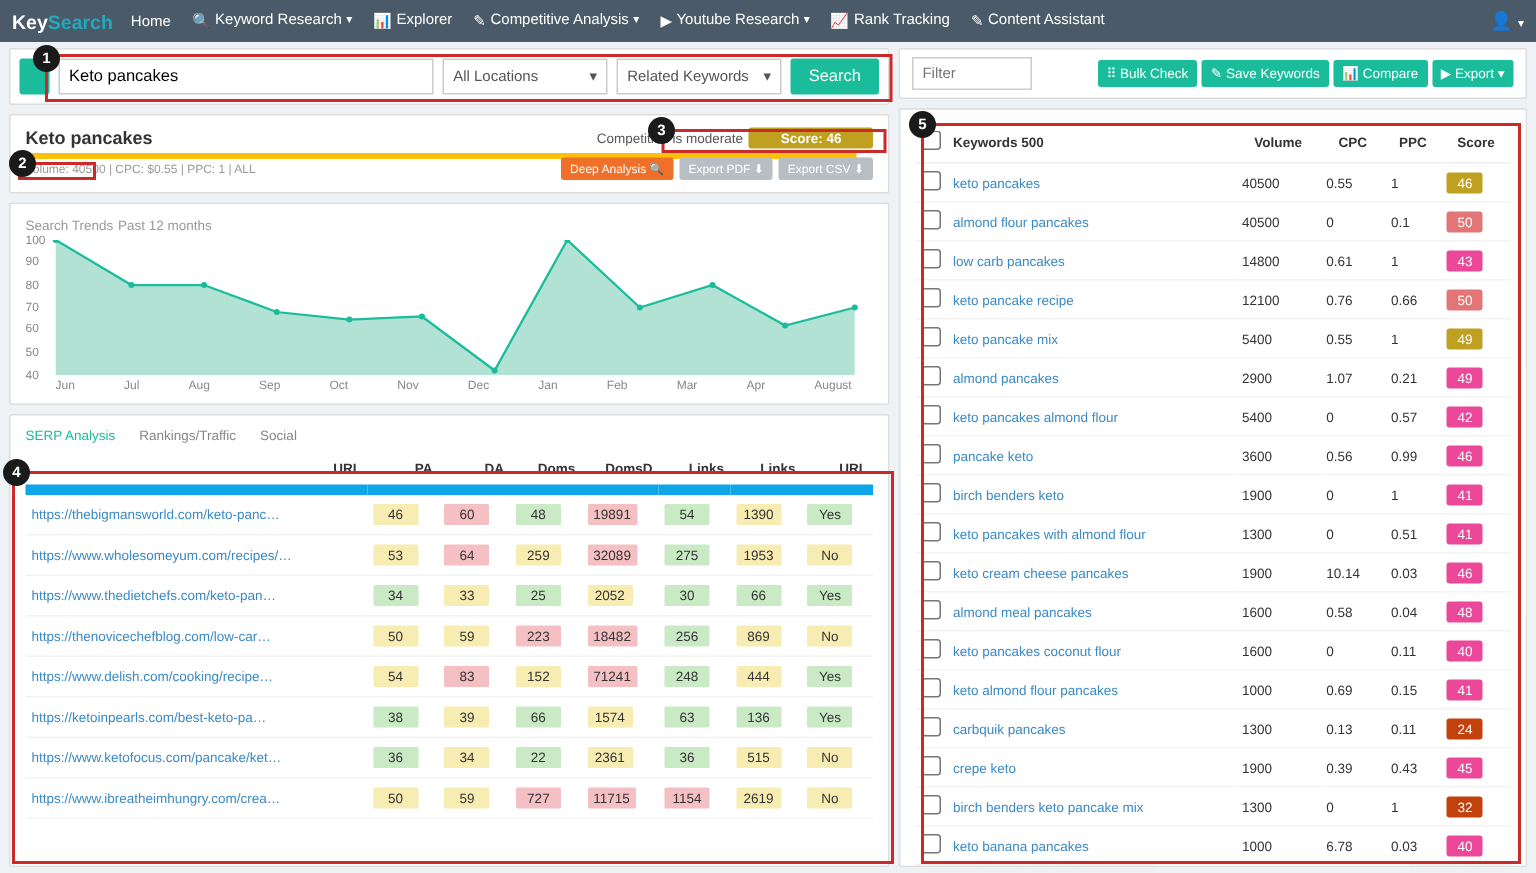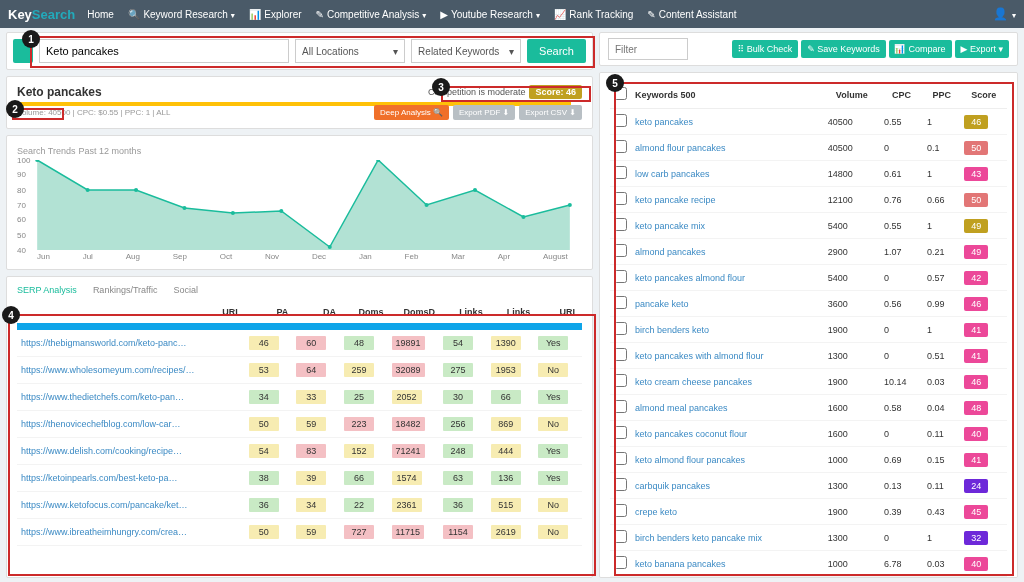--- a/index.html
+++ b/index.html
@@ -2,21 +2,21 @@
 <html><head>
 <meta charset="utf-8">
 <style>
 * { margin:0; padding:0; box-sizing:border-box; font-family:Arial,Helvetica,sans-serif; }
 body { background:#eef2f5; font-size:11px; color:#333; width:1024px; height:582px; overflow:hidden; position:relative; }
 
 
 .nav { background:#4a5a68; height:28px; display:flex; align-items:center; padding:0 8px; color:#fff; font-size:10px; }
 .nav .logo { font-weight:bold; font-size:13px; margin-right:12px; }
 .nav .logo .s { color:#2ab; }
-.nav .item { margin-right:14px; cursor:pointer; display:flex; align-items:flex-end; gap:3px; }
+.nav .item { margin-right:14px; cursor:pointer; display:flex; align-items:flex-start; gap:3px; }
 .nav .caret { font-size:8px; }
 .nav .spacer { flex:1; }
 .nav .user { font-size:12px; }
 
 .wrap { display:flex; gap:6px; padding:4px 6px; height:calc(100% - 28px); }
 .left { flex:0 0 58%; display:flex; flex-direction:column; gap:6px; overflow:hidden; }
 .right { flex:1; display:flex; flex-direction:column; gap:6px; overflow:hidden; }
 
 .panel { background:#fff; border:1px solid #ddd; border-radius:2px; padding:8px 10px; }
 
@@ -24,21 +24,21 @@
 .searchrow { display:flex; gap:6px; align-items:center; }
 .searchrow .green-sq { width:20px; height:24px; background:#1abc9c; border-radius:2px; }
 .searchrow input { flex:1; height:24px; border:1px solid #ccc; padding:0 6px; font-size:11px; }
 .searchrow .sel { width:110px; height:24px; border:1px solid #ccc; padding:0 6px; font-size:10px; display:flex; align-items:center; justify-content:space-between; color:#555; }
 .searchrow .go { background:#1abc9c; color:#fff; border:none; height:24px; padding:0 12px; font-size:11px; border-radius:2px; cursor:pointer; }
 
 
 .metarow { display:flex; justify-content:space-between; align-items:center; }
 .metarow h3 { font-size:12px; font-weight:bold; color:#333; }
 .comp { font-size:9px; color:#555; display:flex; align-items:center; gap:4px; justify-content:flex-end;}
-.comp .badge { background:#c0a020; color:#fff; padding:2px 6px; border-radius:2px; font-weight:bold; }
+.comp .badge { background:#c0a020; color:#fff; padding:2px 21px; border-radius:2px; font-weight:bold; }
 .bar { height:4px; background:#ffc107; margin:3px 0 2px; width:98%; }
 .metainfo { font-size:8px; color:#999; }
 .btns { display:flex; justify-content:flex-end; gap:4px; margin-top:-12px;}
 .btns button { font-size:8px; border:none; padding:3px 6px; border-radius:2px; cursor:pointer; }
 .btns .deep { background:#f0702a; color:#fff; }
 .btns .exp { background:#b8bfc4; color:#fff; }
 
 
 .chartpanel h4 { font-size:11px; font-weight:bold; }
 .chartpanel h4 span { font-weight:normal; color:#999; font-size:9px; }
@@ -64,21 +64,21 @@
 .rbut button { background:#1abc9c; color:#fff; border:none; font-size:9px; padding:4px 6px; border-radius:2px; cursor:pointer;}
 
 .kwpanel { flex:1; overflow:hidden; position:relative; }
 .kwtable { width:100%; border-collapse:collapse; font-size:9px; }
 .kwtable th { text-align:left; padding:6px 4px; color:#333; font-weight:bold; border-bottom:1px solid #eee;}
 .kwtable th.c { text-align:center; }
 .kwtable td { padding:5px 4px; border-bottom:1px solid #f3f3f3; }
 .kwtable td.k a { color:#3b8ac4; text-decoration:none;}
 .kwtable input[type=checkbox]{ cursor:pointer;}
 .score { display:inline-block; padding:2px 6px; color:#fff; border-radius:2px; font-size:9px; min-width:24px; text-align:center;}
-.sg{background:#6d28d9;} .syg{background:#ec4899;} .sr{background:#e27676;} .so{background:#c0a020;}
+.sg{background:#c2410c;} .syg{background:#ec4899;} .sr{background:#e27676;} .so{background:#c0a020;}
 
 .redbox { position:absolute; border:2px solid #cc2a2a; pointer-events:none; z-index:50; }
 .dot { position:absolute; width:18px; height:18px; background:#1a1a1a; color:#fff; border-radius:50%; display:flex; align-items:center; justify-content:center; font-size:10px; font-weight:bold; z-index:60; pointer-events:none;}
 
 .scroll { overflow-y:auto; }
 .scroll::-webkit-scrollbar{width:8px;} .scroll::-webkit-scrollbar-thumb{background:#ccc;border-radius:4px;}
 </style>
 </head>
 <body>
 

